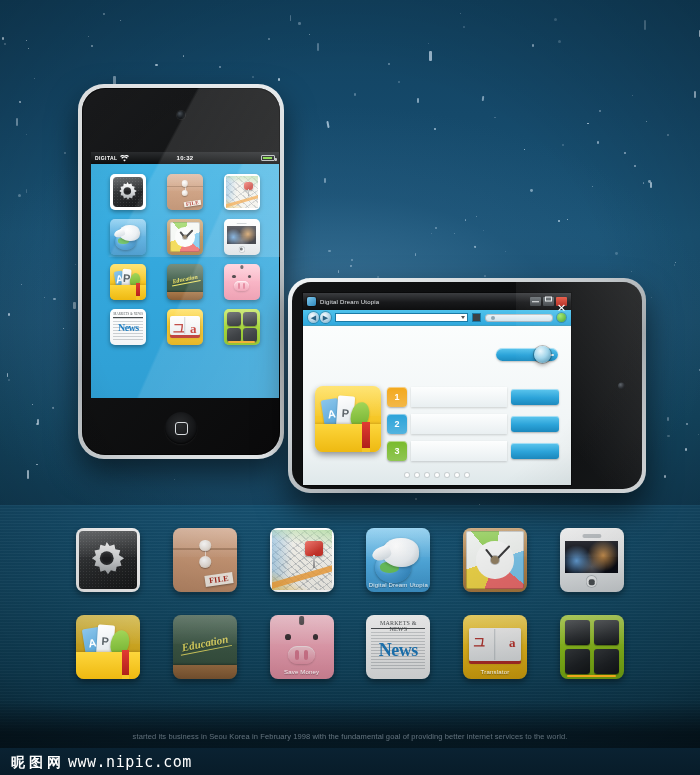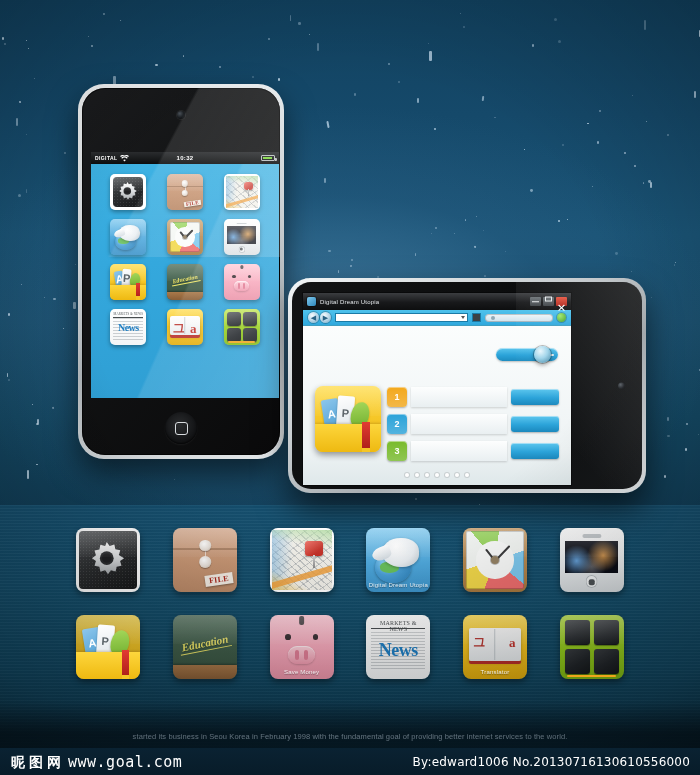--- a/index.html
+++ b/index.html
@@ -996,17 +996,16 @@
   <div id="tagline">started its business in Seou Korea in February 1998 with the fundamental goal of providing better internet services to the world.</div>
 
   <div class="vignette"></div>
 
   <div id="watermark">
     <span class="wm-logo" id="wm-logo">
         <span>昵</span>
         <span>图</span>
         <span>网</span>
       </span>
-    <span class="wm-url">www.goal.com</span>
-    <span class="wm-right">By:edward1006  No.20130716130610556000</span>
+    <span class="wm-url">www.nipic.com</span>
   </div>
 
 </div>
 
 </body></html>

